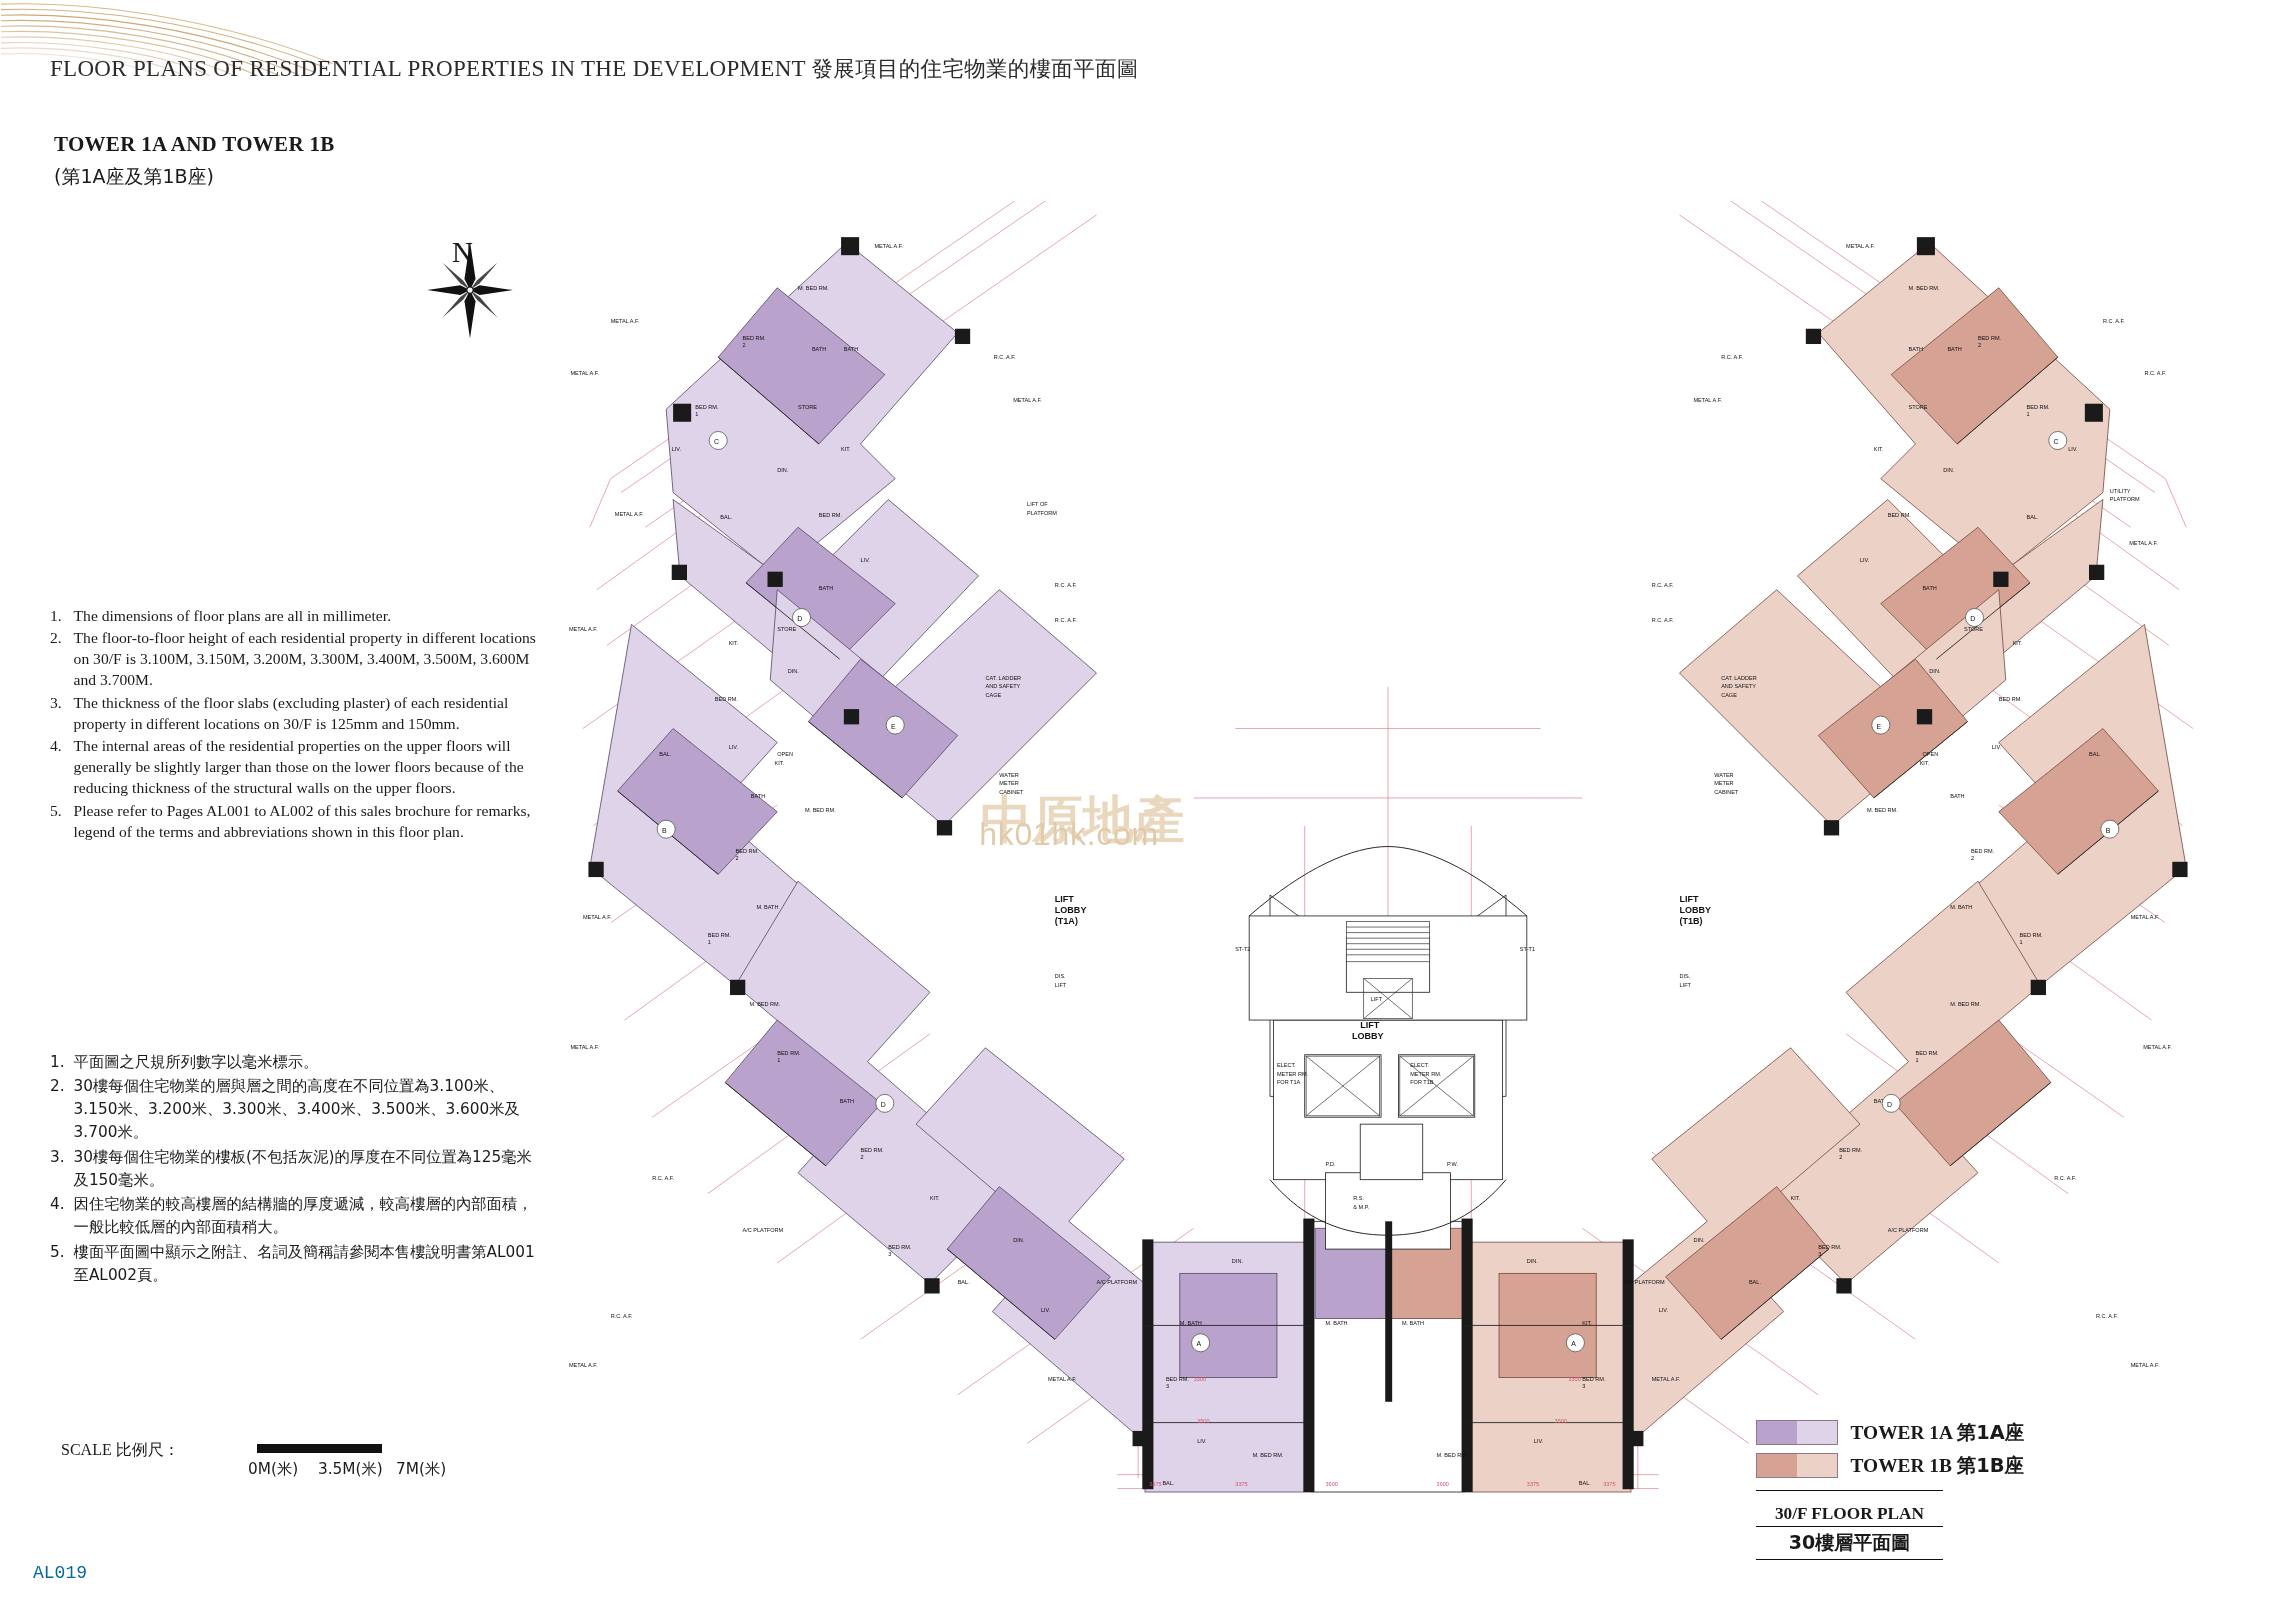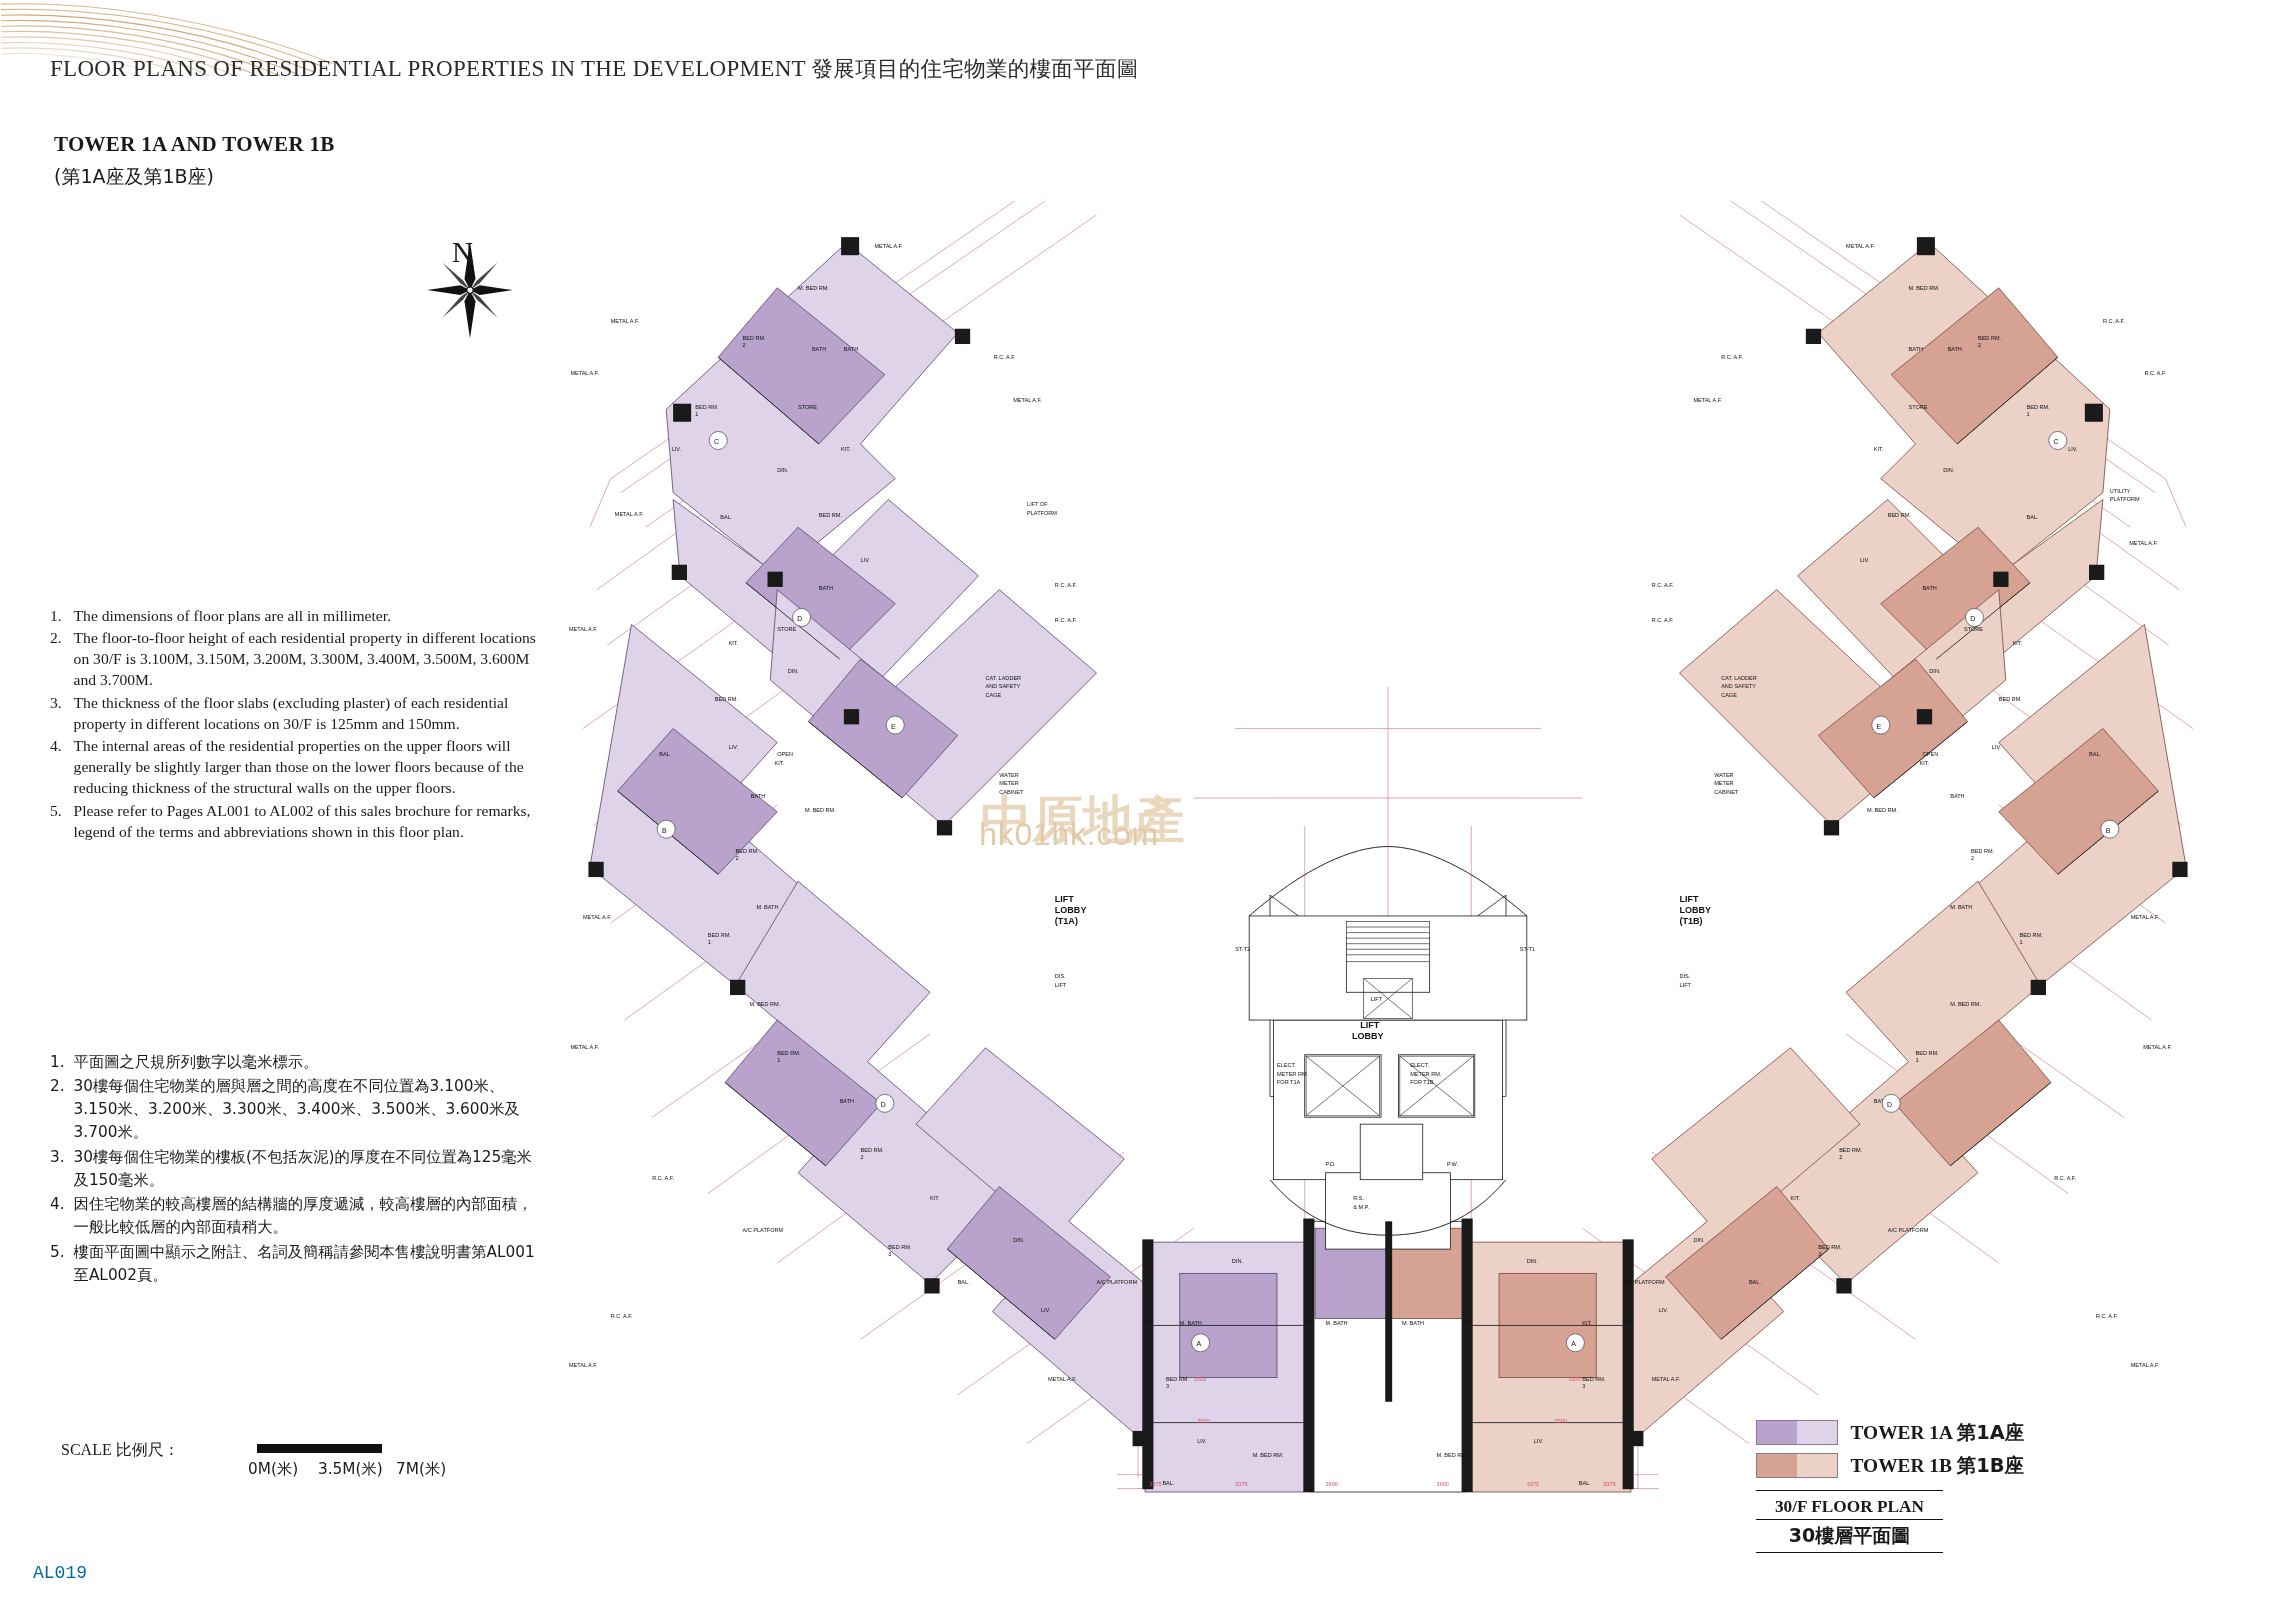--- a/index.html
+++ b/index.html
@@ -168,21 +168,21 @@
   }
   .legend-text .cn {
     font-family: "DejaVu Sans", sans-serif;
     font-weight: bold;
   }
   .legend-footer {
     margin-top: 11px;
     font-size: 17.3px;
     font-weight: bold;
     border-top: 1.4px solid #111;
-    padding-top: 6px;
+    padding-top: 13px;
     width: 187px;
     text-align: center;
   }
   .legend-footer2 {
     font-size: 19px;
     font-weight: bold;
     font-family: "DejaVu Sans", sans-serif;
     border-top: 0.7px solid #111;
     border-bottom: 1.4px solid #111;
     width: 187px;

